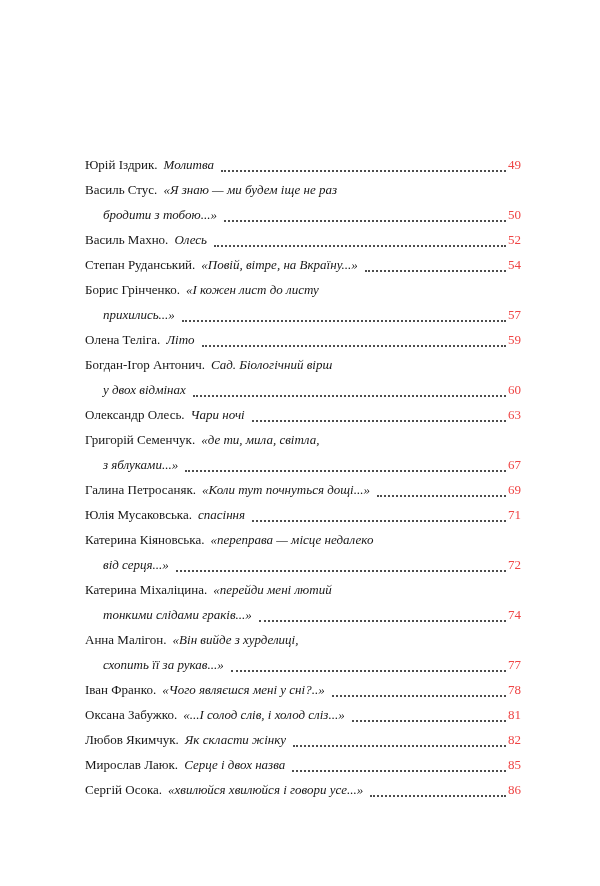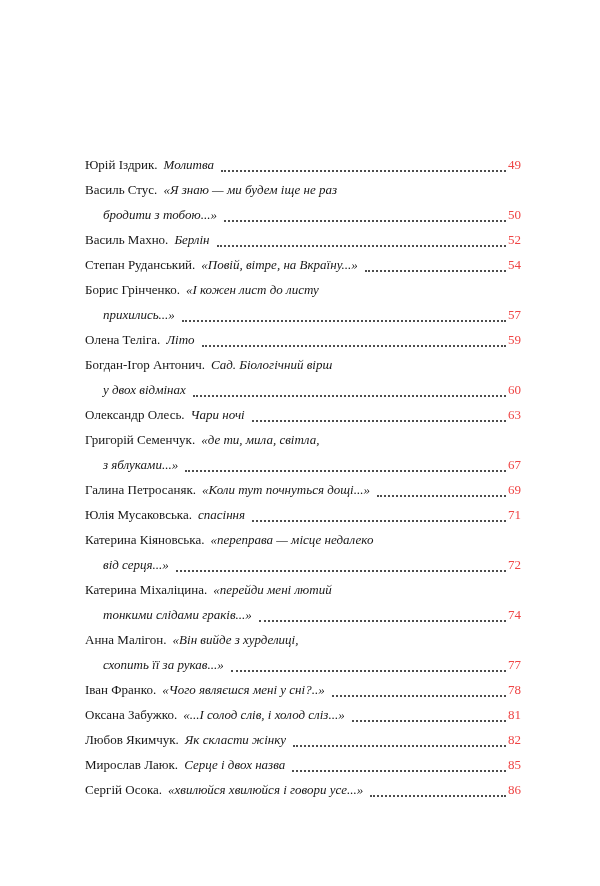--- a/index.html
+++ b/index.html
@@ -72,21 +72,21 @@
         </div>
         <div class="line cont">
           <span class="title">бродити з тобою...»</span>
           <span class="dots"></span>
           <span class="pageno">50</span>
         </div>
       </div>
       <div class="entry">
         <div class="line">
           <span class="author">Василь Махно.</span>
-          <span class="title">Берлін</span>
+          <span class="title">Олесь</span>
           <span class="dots"></span>
           <span class="pageno">52</span>
         </div>
       </div>
       <div class="entry">
         <div class="line">
           <span class="author">Степан Руданський.</span>
           <span class="title">«Повій, вітре, на Вкраїну...»</span>
           <span class="dots"></span>
           <span class="pageno">54</span>

